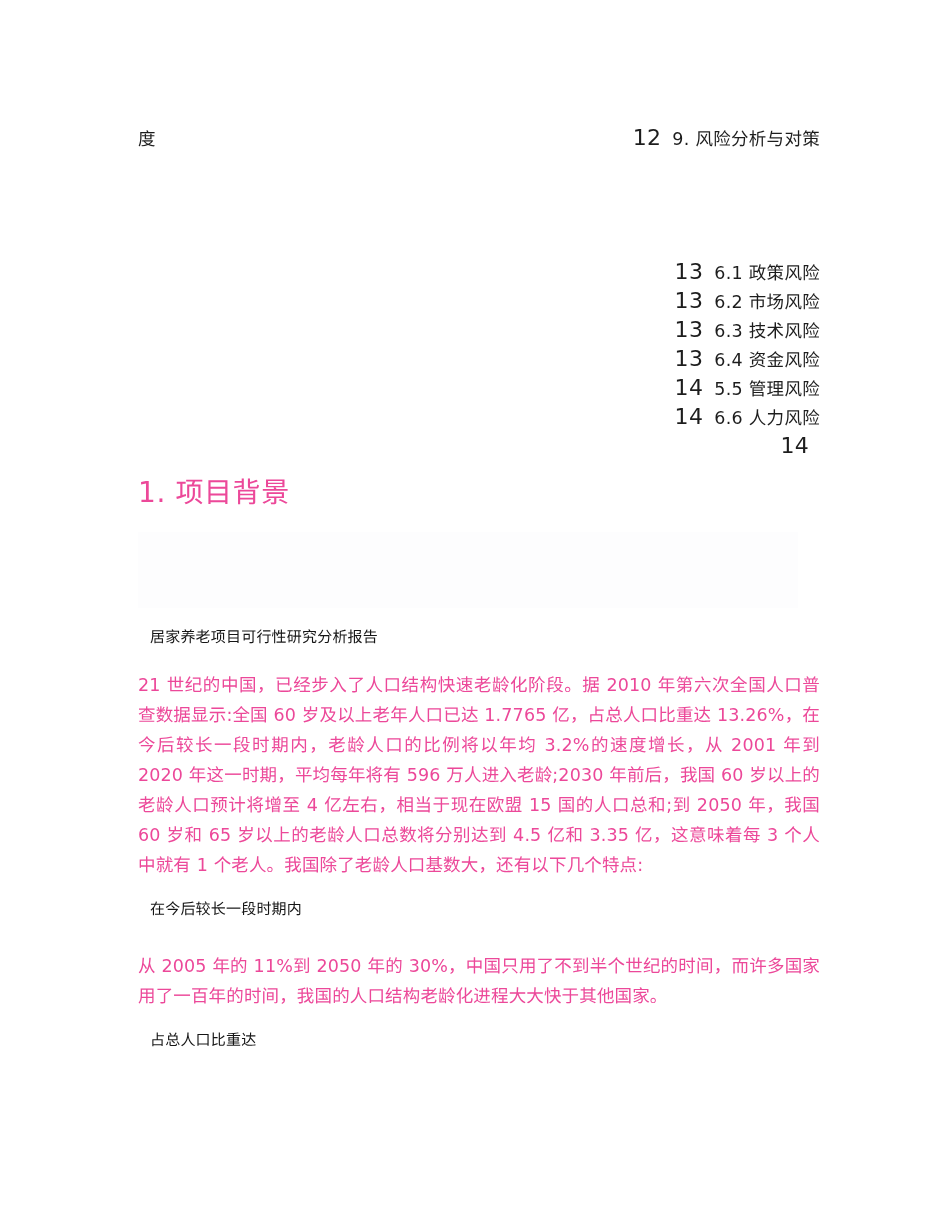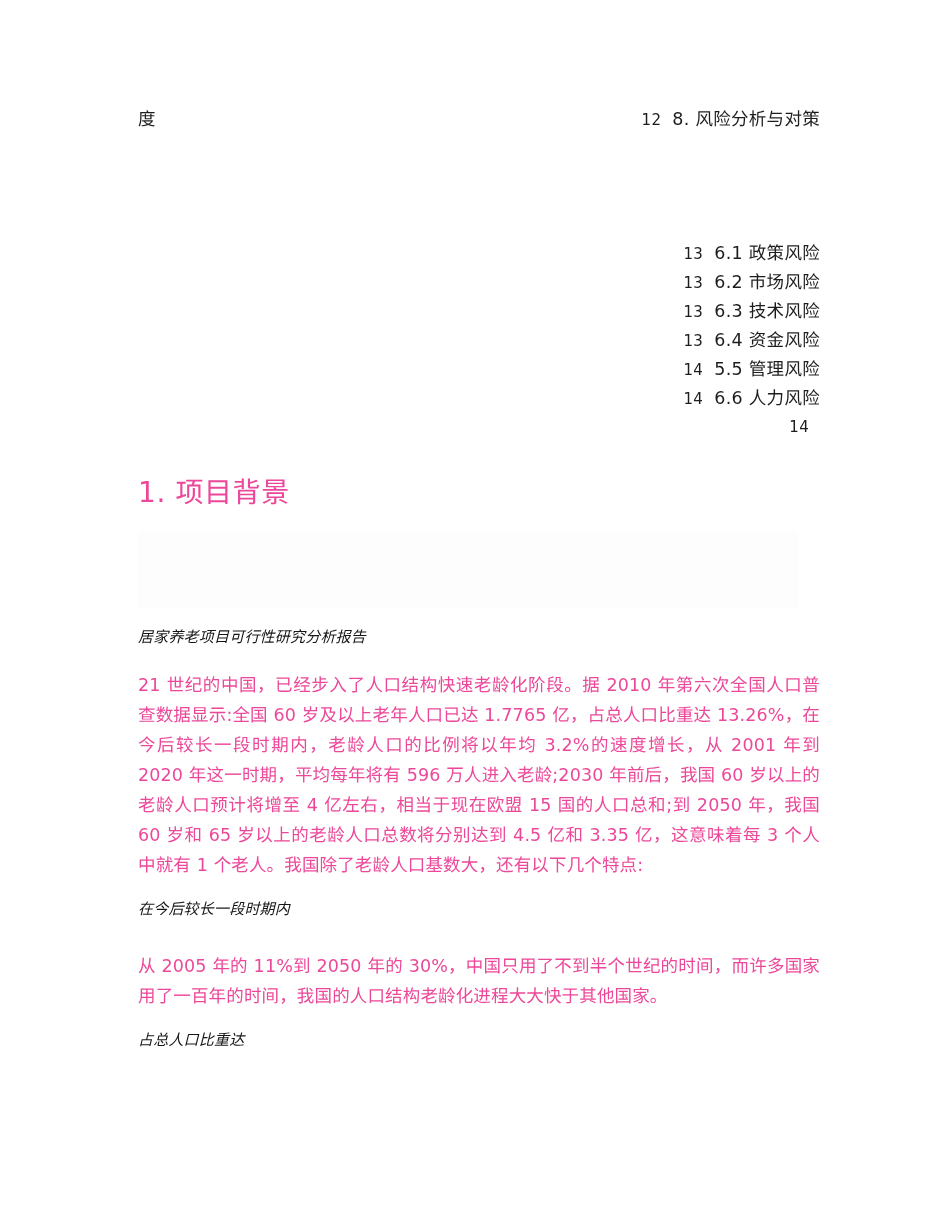--- a/index.html
+++ b/index.html
@@ -61,22 +61,23 @@
     position: absolute;
     left: 0;
     top: 0;
     letter-spacing: 2.15px;
     font-size: 17.5px;
     color: #222;
   }
   .toc-page {
     flex: 0 0 auto;
     padding-left: 7px;
-    font-size: 15px;
+    font-size: 22px;
     letter-spacing: 0.3px;
+    margin-top: 18px;
   }
   .toc-next {
     flex: 0 0 auto;
     padding-left: 11px;
     font-size: 17.5px;
     letter-spacing: 0.3px;
   }
 
   
   .section-heading {
@@ -94,23 +95,22 @@
     height: 76px;
     width: 660px;
     background: #fdfdfe;
   }
 
   
   .minor-title {
     font-size: 15px;
     line-height: 22px;
     color: #151515;
-    margin: 18px 0 0 0;
+    margin: 18px 0 0 12px;
     letter-spacing: 0.2px;
-    font-style: italic;
   }
 
   
   .sub-heading {
     font-size: 19.5px;
     line-height: 28px;
     color: #131313;
     margin: 24px 0 0 0;
     letter-spacing: 0.4px;
   }
@@ -134,21 +134,21 @@
 
 <div class="page">
   <div class="content">
 
     <ul class="toc">
 
       <li class="toc-row first-row">
         <span class="toc-lead-label">度</span>
         <span class="toc-dots"></span>
         <span class="toc-page">12</span>
-        <span class="toc-next">8. 风险分析与对策</span>
+        <span class="toc-next">9. 风险分析与对策</span>
       </li>
 
       <li class="toc-row">
         <span class="toc-lead-label"></span>
         <span class="toc-dots"></span>
         <span class="toc-page">13</span>
         <span class="toc-next">6.1 政策风险</span>
       </li>
 
       <li class="toc-row">

